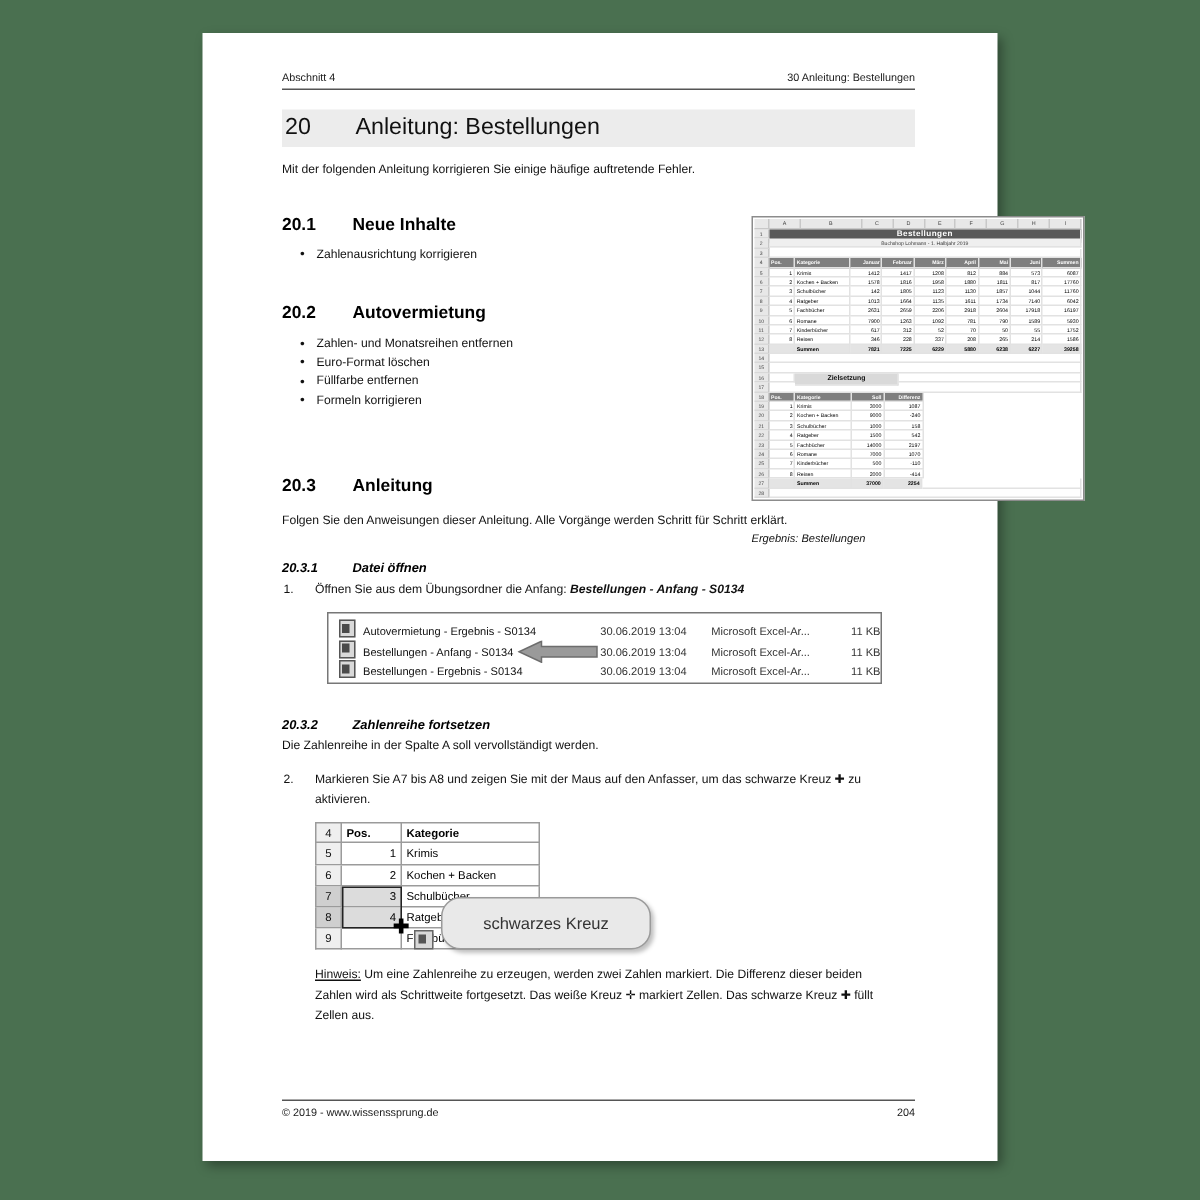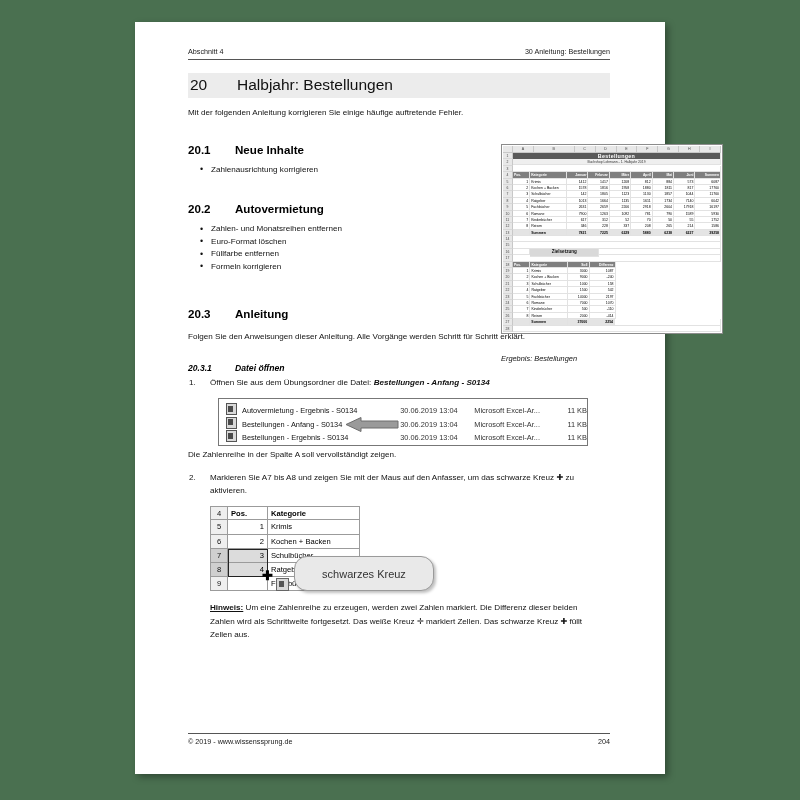--- a/index.html
+++ b/index.html
@@ -354,21 +354,21 @@
   }
 
   .note {
     margin-top: 10px;
     margin-left: 22px;
     width: 390px;
     font-size: 8.1px;
     line-height: 13.2px;
     color: #111;
   }
-  .note u { font-weight: bold; }
+  .note u { font-weight: normal; }
 
   .footer {
     position: absolute;
     left: 53px;
     bottom: 28px;
     width: 422px;
     border-top: 1px solid #555;
     padding-top: 3px;
     display: flex;
     justify-content: space-between;
@@ -382,21 +382,21 @@
 <div class="page">
   <div class="page-inner">
 
     <div class="runhead">
       <span>Abschnitt 4</span>
       <span>30 Anleitung: Bestellungen</span>
     </div>
 
     <div class="h1band">
       <span class="num">20</span>
-      <span>Halbjahr: Bestellungen</span>
+      <span>Anleitung: Bestellungen</span>
     </div>
 
     <div class="intro">Mit der folgenden Anleitung korrigieren Sie einige häufige auftretende Fehler.</div>
 
     <h2 class="h2">
       <span class="num">20.1</span>
       <span>Neue Inhalte</span>
     </h2>
     <ul class="bullets">
       <li>Zahlenausrichtung korrigieren</li>
@@ -406,34 +406,34 @@
       <span class="num">20.2</span>
       <span>Autovermietung</span>
     </h2>
     <ul class="bullets">
       <li>Zahlen- und Monatsreihen entfernen</li>
       <li>Euro-Format löschen</li>
       <li>Füllfarbe entfernen</li>
       <li>Formeln korrigieren</li>
     </ul>
 
-    <h2 class="h2" style="margin-top:34px">
+    <h2 class="h2" style="margin-top:44px">
       <span class="num">20.3</span>
       <span>Anleitung</span>
     </h2>
     <div class="para" style="margin-top:11px">Folgen Sie den Anweisungen dieser Anleitung. Alle Vorgänge werden Schritt für Schritt erklärt.</div>
 
     <h3 class="h3">
       <span class="num">20.3.1</span>
       <span>Datei öffnen</span>
     </h3>
     <ol class="steps">
       <li>
         <span class="mark">1.</span>
-        <span>Öffnen Sie aus dem Übungsordner die Datei: </span><b class="filename">Bestellungen - Anfang - S0134</b>
+        <span>Öffnen Sie aus dem Übungsordner die Anfang: </span><b class="filename">Bestellungen - Anfang - S0134</b>
       </li>
     </ol>
 
     <div class="filelist">
       <div class="frow">
         <span class="fico"></span>
         <span class="fname">Autovermietung - Ergebnis - S0134</span>
         <span class="fdate">30.06.2019 13:04</span>
         <span class="ftype">Microsoft Excel-Ar...</span>
         <span class="fsize">11 KB</span>
@@ -450,21 +450,25 @@
         <span class="fname">Bestellungen - Ergebnis - S0134</span>
         <span class="fdate">30.06.2019 13:04</span>
         <span class="ftype">Microsoft Excel-Ar...</span>
         <span class="fsize">11 KB</span>
       </div>
       <svg class="arrow" viewBox="0 0 54 15">
         <polygon points="53,4 16,4 16,0.5 1,7.5 16,14.5 16,11 53,11" fill="#9a9a9a" stroke="#6d6d6d" stroke-width="1"></polygon>
       </svg>
     </div>
 
-    <div class="para" style="margin-top:3px">Die Zahlenreihe in der Spalte A soll vervollständigt zeigen.</div>
+    <h3 class="h3" style="margin-top:22px">
+      <span class="num">20.3.2</span>
+      <span>Zahlenreihe fortsetzen</span>
+    </h3>
+    <div class="para" style="margin-top:3px">Die Zahlenreihe in der Spalte A soll vervollständigt werden.</div>
 
     <ol class="steps" style="margin-top:11px">
       <li>
         <span class="mark">2.</span>
         <span>Markieren Sie A7 bis A8 und zeigen Sie mit der Maus auf den Anfasser, um das schwarze Kreuz ✚ zu aktivieren.</span>
       </li>
     </ol>
 
     <div class="cellblock">
       <div class="cb-row">

